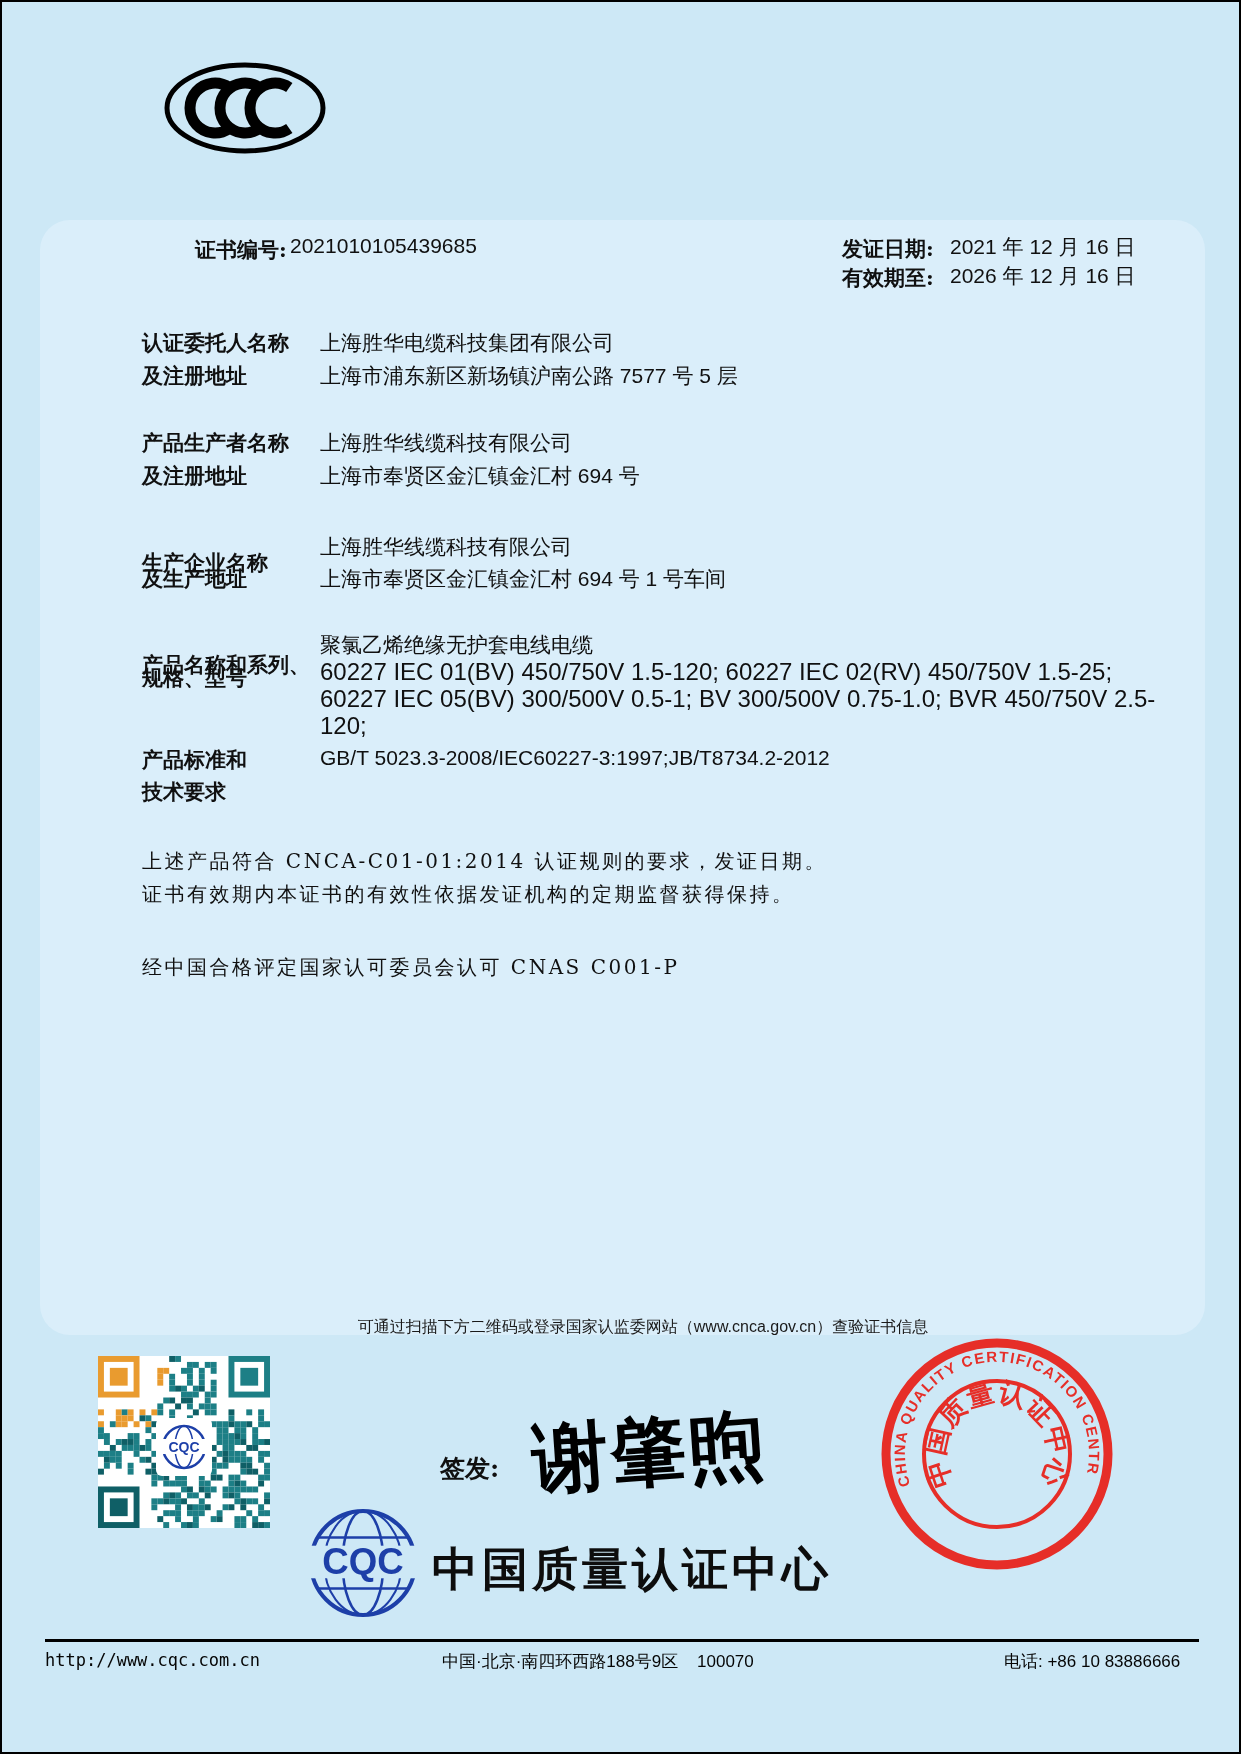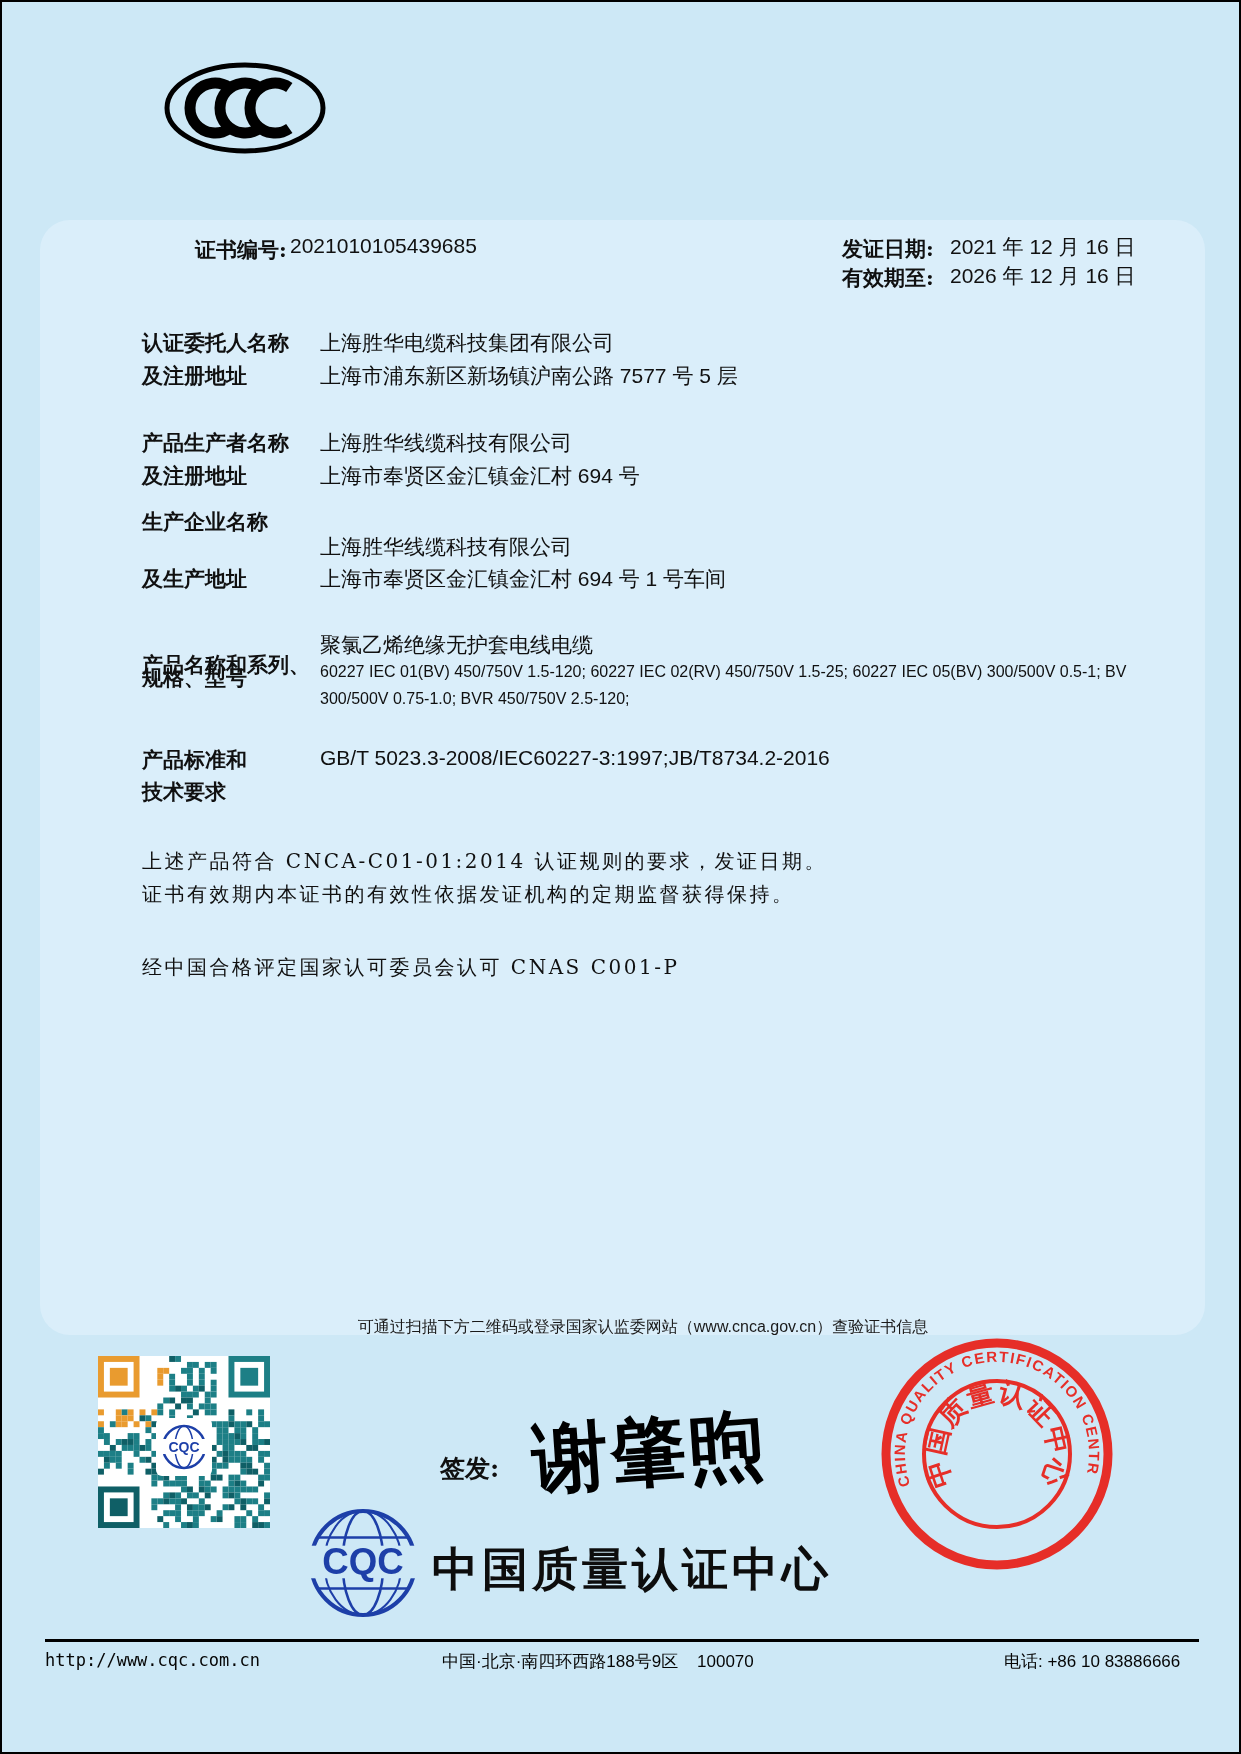--- a/index.html
+++ b/index.html
@@ -20,21 +20,21 @@
   .t{position:absolute;white-space:nowrap;color:#101010;}
   .title{
     font-size:50px;font-weight:800;letter-spacing:3px;
     font-family:"Liberation Sans",sans-serif;
   }
   .kai{font-family:"DejaVu Serif",serif;font-weight:700;font-size:21px;}
   .lab{font-weight:700;font-size:21px;}
   .val{font-size:21px;}
   .spec{
     position:absolute;white-space:normal;width:855px;
-    font-size:16px;line-height:27px;color:#101010;
+    font-size:24px;line-height:27px;color:#101010;
   }
   .stmt{font-family:"DejaVu Serif",serif;font-size:20px;letter-spacing:2.5px;}
   .verify{position:absolute;left:0;right:0;text-align:center;font-size:16px;color:#1a1a1a;}
   .sig{
     font-family:"DejaVu Serif",serif;font-size:76px;font-weight:700;
     transform:rotate(-4deg);letter-spacing:2px;color:#000;
   }
   .signlab{font-family:"DejaVu Serif",serif;font-weight:700;font-size:25px;}
   .issuer-name{font-size:46px;font-weight:700;letter-spacing:4px;color:#0d0d0d;}
   .qr-wrap{position:absolute;left:96px;top:1354px;width:172px;height:172px;}
@@ -73,33 +73,33 @@
   <div class="t lab" style="left:140px;top:327px;">认证委托人名称</div>
   <div class="t lab" style="left:140px;top:360px;">及注册地址</div>
   <div class="t val" style="left:318px;top:327px;">上海胜华电缆科技集团有限公司</div>
   <div class="t val" style="left:318px;top:360px;">上海市浦东新区新场镇沪南公路 7577 号 5 层</div>
 
   <div class="t lab" style="left:140px;top:427px;">产品生产者名称</div>
   <div class="t lab" style="left:140px;top:460px;">及注册地址</div>
   <div class="t val" style="left:318px;top:427px;">上海胜华线缆科技有限公司</div>
   <div class="t val" style="left:318px;top:460px;">上海市奉贤区金汇镇金汇村 694 号</div>
 
-  <div class="t lab" style="left:140px;top:506px;">生产企业名称</div>
+  <div class="t lab" style="left:140px;top:547px;">生产企业名称</div>
   <div class="t lab" style="left:140px;top:563px;">及生产地址</div>
   <div class="t val" style="left:318px;top:531px;">上海胜华线缆科技有限公司</div>
   <div class="t val" style="left:318px;top:563px;">上海市奉贤区金汇镇金汇村 694 号 1 号车间</div>
 
   <div class="t lab" style="left:140px;top:629px;margin-top:20px;">产品名称和系列、</div>
   <div class="t lab" style="left:140px;top:662px;">规格、型号</div>
   <div class="t val" style="left:318px;top:629px;">聚氯乙烯绝缘无护套电线电缆</div>
   <div class="spec" style="left:318px;top:656px;">60227 IEC 01(BV) 450/750V 1.5-120; 60227 IEC 02(RV) 450/750V 1.5-25; 60227 IEC 05(BV) 300/500V 0.5-1; BV 300/500V 0.75-1.0; BVR 450/750V 2.5-120;</div>
 
   <div class="t lab" style="left:140px;top:744px;">产品标准和</div>
   <div class="t lab" style="left:140px;top:776px;">技术要求</div>
-  <div class="t val" style="left:318px;top:744px;">GB/T 5023.3-2008/IEC60227-3:1997;JB/T8734.2-2016</div>
+  <div class="t val" style="left:318px;top:744px;">GB/T 5023.3-2008/IEC60227-3:1997;JB/T8734.2-2012</div>
 
   <div class="t stmt" style="left:140px;top:846px;">上述产品符合 CNCA-C01-01:2014 认证规则的要求，发证日期。</div>
   <div class="t stmt" style="left:140px;top:879px;">证书有效期内本证书的有效性依据发证机构的定期监督获得保持。</div>
   <div class="t stmt" style="left:140px;top:912px;margin-top:40px;">经中国合格评定国家认可委员会认可 CNAS C001-P</div>
 
   <div class="verify" style="top:1315px;padding-left:45px;">可通过扫描下方二维码或登录国家认监委网站（www.cnca.gov.cn）查验证书信息</div>
 
   <div class="qr-wrap">
     <svg id="qr-grid" width="172" height="172" viewBox="0 0 172 172">
       <rect x="0" y="0" width="172" height="172" fill="#ffffff"></rect>

